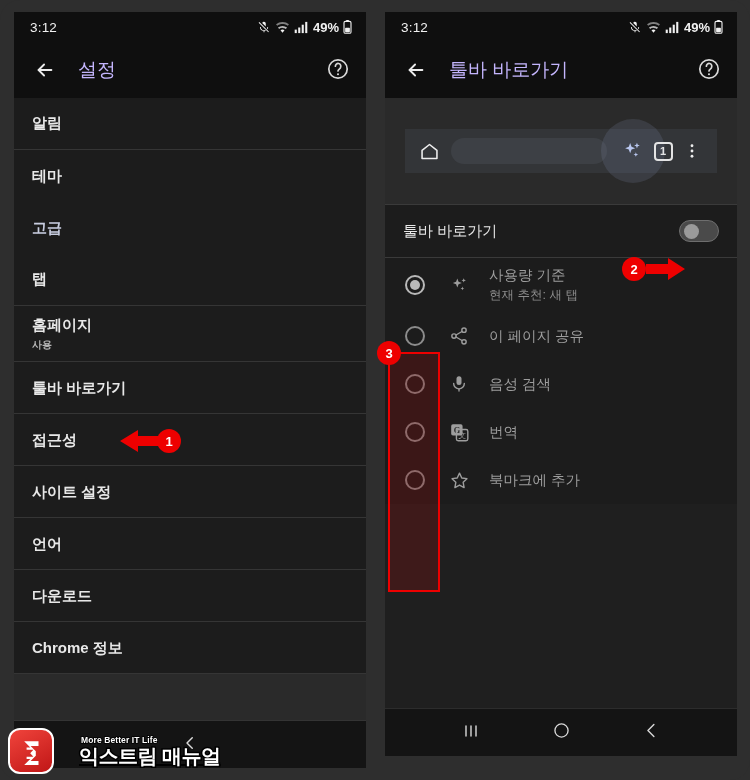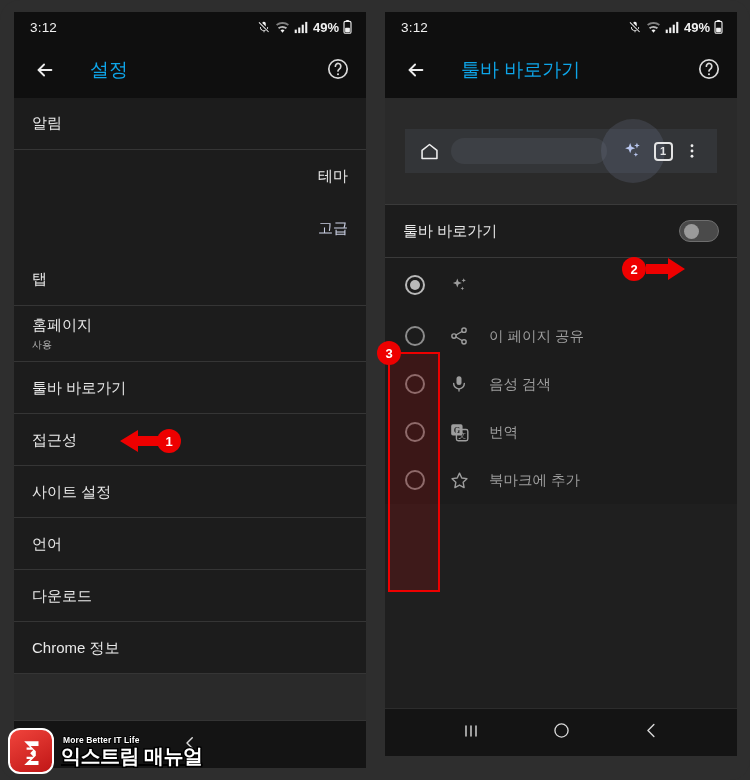--- a/index.html
+++ b/index.html
@@ -32,40 +32,40 @@
   .status-icons { display: flex; align-items: center; gap: 4px; }
   .status-icons svg { display: block; }
   .status-batt { font-size: 13px; font-weight: 600; margin-left: 1px; }
 
   
   .appbar {
     height: 56px;
     background: #0f0f0f;
     display: flex; align-items: center;
     padding: 0 14px 0 16px;
-    color: #0ea5e9;
-    gap: 12px;
+    color: #c4b5fd;
   }
   .appbar .back { width: 30px; height: 30px; display: flex; align-items: center; justify-content: center; flex: 0 0 auto; }
   .appbar .title {
     font-size: 19px; font-weight: 500; margin-left: 18px; flex: 1 1 auto;
     white-space: nowrap; overflow: hidden; text-overflow: ellipsis;
   }
   .appbar .help { width: 26px; height: 26px; flex: 0 0 auto; }
 
   
   .settings-body { background: #2a2a2a; height: calc(100% - 86px); position: relative; }
   .setting-row {
     min-height: 52px;
     display: flex; flex-direction: column; justify-content: center;
     padding: 9px 18px;
     background: #1c1c1c;
     border-bottom: 1px solid #353535;
-  }
-  .setting-row.nb { border-bottom: none; align-items: flex-end; }
+    font-weight: bold;
+  }
+  .setting-row.nb { border-bottom: none; }
   .setting-row .label { font-size: 15px; color: #e8e8e8; line-height: 1.35; }
   .setting-row .label.link { color: #c8cde0; }
   .setting-row .sub { font-size: 10px; color: #b6b6b6; margin-top: 3px; }
 
   
   .left-bottombar {
     position: absolute; left: 0; right: 0; bottom: 0;
     height: 48px; background: #141414;
     border-top: 1px solid #343434;
     display: flex; align-items: center; justify-content: center;
@@ -178,21 +178,21 @@
     position: absolute; left: 8px; bottom: 6px;
     display: flex; align-items: center; z-index: 40;
   }
   .wm-logo {
     width: 46px; height: 46px; border-radius: 12px;
     background: linear-gradient(150deg, #f0443c 0%, #c01616 100%);
     border: 2.5px solid #ffffff;
     display: flex; align-items: center; justify-content: center;
     flex: 0 0 auto;
   }
-  .wm-text { margin-left: 7px; display: flex; flex-direction: column; line-height: 1; }
+  .wm-text { margin-left: 25px; display: flex; flex-direction: column; line-height: 1; }
   .wm-tag {
     font-size: 8.5px; font-weight: 800; color: #ffffff;
     -webkit-text-stroke: 1.6px #000; paint-order: stroke fill;
     letter-spacing: .1px; margin-bottom: 1px; margin-left: 2px;
   }
   .wm-name {
     font-size: 20px; font-weight: 800; color: #ffffff;
     -webkit-text-stroke: 3px #000; paint-order: stroke fill;
     letter-spacing: -0.5px;
     text-decoration: underline;
@@ -404,20 +404,24 @@
     <div class="options">
 
       <div class="opt-row tall">
         <span class="radio checked"></span>
         <span class="opt-icon">
           <svg width="21" height="21" viewBox="0 0 24 24" fill="#9d9d9d">
             <path d="M9.5 4l1.4 3.7 3.7 1.4-3.7 1.4L9.5 14.2 8.1 10.5 4.4 9.1l3.7-1.4z"></path>
             <path d="M16.8 3.6l.7 1.85 1.85.7-1.85.7-.7 1.85-.7-1.85-1.85-.7 1.85-.7z"></path>
             <path d="M15.3 13.2l.6 1.55 1.55.6-1.55.6-.6 1.55-.6-1.55-1.55-.6 1.55-.6z"></path>
           </svg>
+        </span>
+        <span class="opt-text">
+          <span class="opt-title">사용량 기준</span>
+          <span class="opt-sub">현재 추천: 새 탭</span>
         </span>
       </div>
 
 
       <div class="opt-row">
         <span class="radio"></span>
         <span class="opt-icon">
           <svg width="20" height="20" viewBox="0 0 24 24" fill="none" stroke="#9d9d9d" stroke-width="1.7">
             <circle cx="18" cy="5" r="2.6"></circle>
               <circle cx="6" cy="12" r="2.6"></circle>

